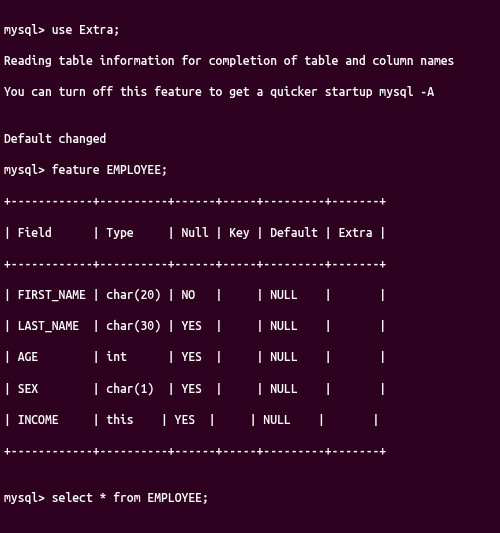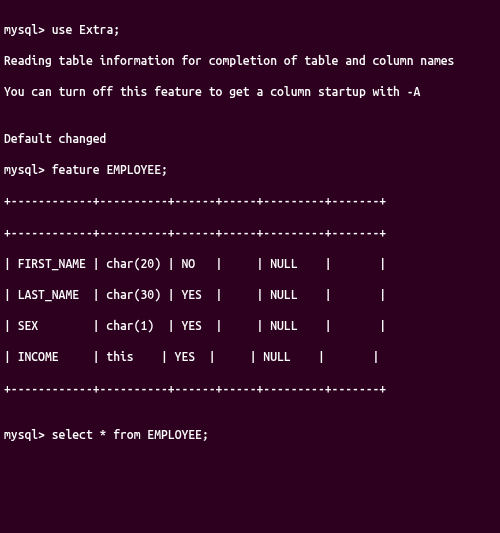--- a/index.html
+++ b/index.html
@@ -20,28 +20,30 @@
     white-space: pre;
   }
   .line { display: block; }
 </style>
 </head>
 <body>
 
 <div class="term">
 <span class="line"><span>mysql&gt; </span><span>use Extra;</span></span>
 <span class="line">Reading table information for completion of table and column names</span>
-<span class="line">You can turn off this feature to get a column startup with -A</span>
+<span class="line">You can turn off this feature to get a quicker startup mysql -A</span>
 <span class="line"></span>
 <span class="line">Default changed</span>
 <span class="line"><span>mysql&gt; </span><span>feature EMPLOYEE;</span></span>
 <span class="line">+------------+----------+------+-----+---------+-------+</span>
+<span class="line">| Field      | Type     | Null | Key | Default | Extra |</span>
 <span class="line">+------------+----------+------+-----+---------+-------+</span>
 <span class="line">| FIRST_NAME | char(20) | NO   |     | NULL    |       |</span>
 <span class="line">| LAST_NAME  | char(30) | YES  |     | NULL    |       |</span>
+<span class="line">| AGE        | int      | YES  |     | NULL    |       |</span>
 <span class="line">| SEX        | char(1)  | YES  |     | NULL    |       |</span>
 <span class="line">| INCOME     | this    | YES  |     | NULL    |       |</span>
 <span class="line">+------------+----------+------+-----+---------+-------+</span>
 <span class="line"></span>
 <span class="line"><span>mysql&gt; </span><span>select * from EMPLOYEE;</span></span>
 
 
 
 
 

